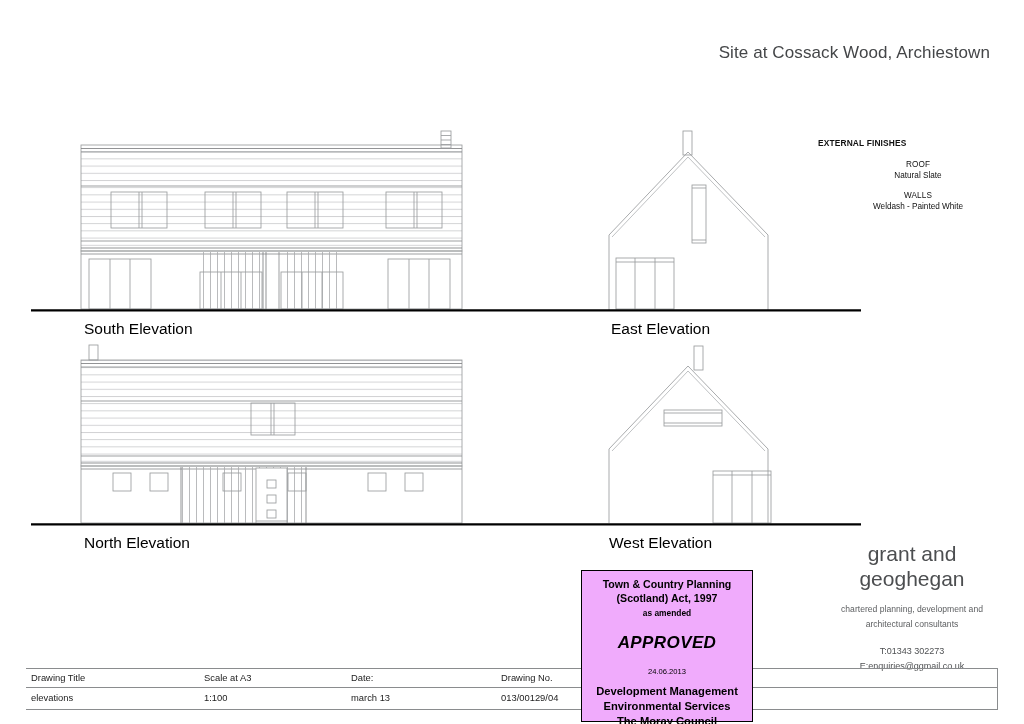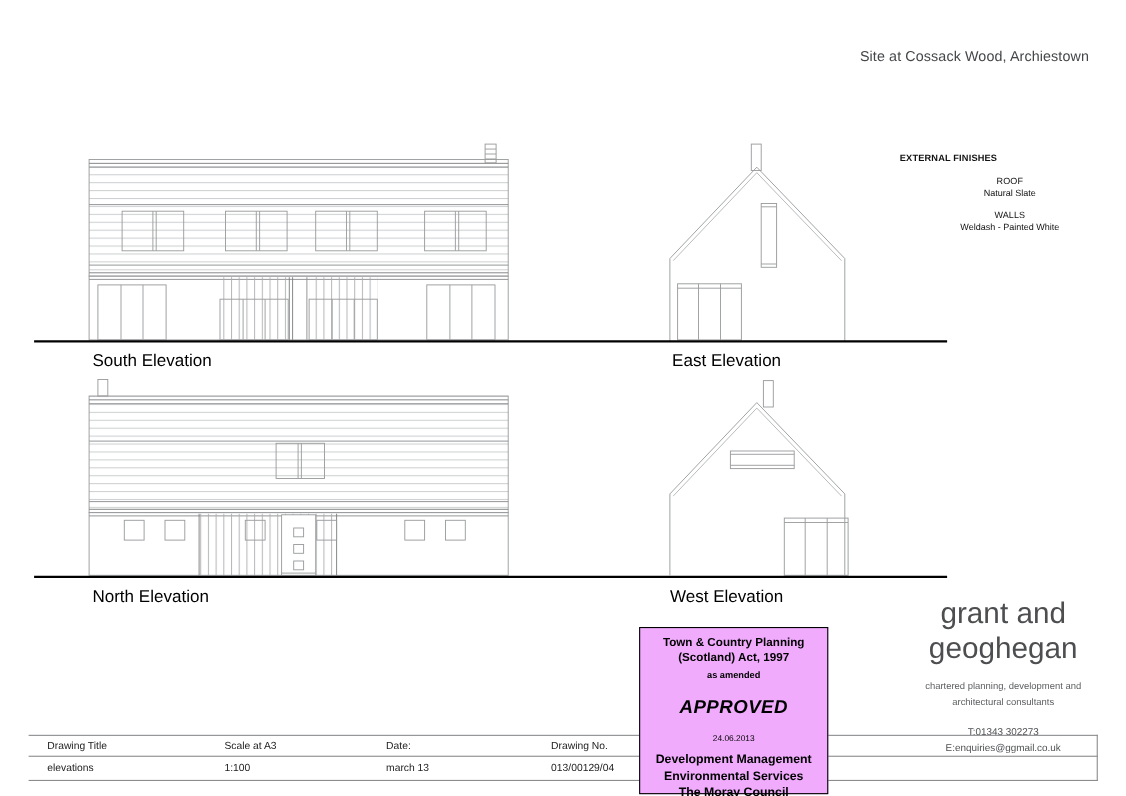--- a/index.html
+++ b/index.html
@@ -14,21 +14,21 @@
     font-family: "Liberation Sans", sans-serif;
     color: #1a1a1a;
     overflow: hidden;
   }
 
   
   #sheet-title {
     position: absolute;
     right: 34px;
     top: 43px;
-    font-size: 13px;
+    font-size: 17px;
     color: #444648;
     letter-spacing: .1px;
     white-space: nowrap;
   }
 
   
   #drawings {
     position: absolute;
     left: 0;
     top: 0;
@@ -72,21 +72,21 @@
   
   #practice {
     position: absolute;
     left: 800px;
     top: 542px;
     width: 224px;
     text-align: center;
     color: #58595b;
   }
   #practice .pr-name {
-    font-size: 27px;
+    font-size: 21px;
     line-height: 1.17;
     color: #4c4e50;
   }
   #practice .pr-sub {
     margin-top: 11px;
     font-size: 8.6px;
     line-height: 1.75;
     color: #5c5e60;
   }
   #practice .pr-contact {
@@ -123,21 +123,21 @@
   }
   #tb-vrule-right { left: 971px; }
   .tb-cell {
     position: absolute;
     font-size: 9.4px;
     color: #222;
     white-space: nowrap;
   }
   .tb-head { top: 4px; }
   .tb-val  { top: 24px; }
-  .tb-c1 { left: 17px; }
+  .tb-c1 { left: 5px; }
   .tb-c2 { left: 178px; }
   .tb-c3 { left: 325px; }
   .tb-c4 { left: 475px; }
 
   
   #stamp {
     position: absolute;
     left: 581px;
     top: 570px;
     width: 172px;

